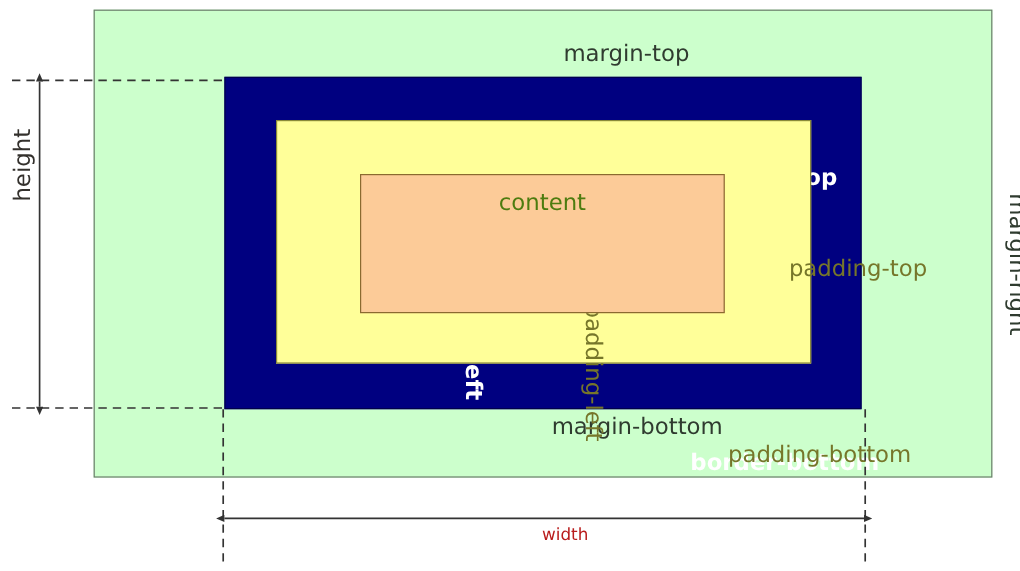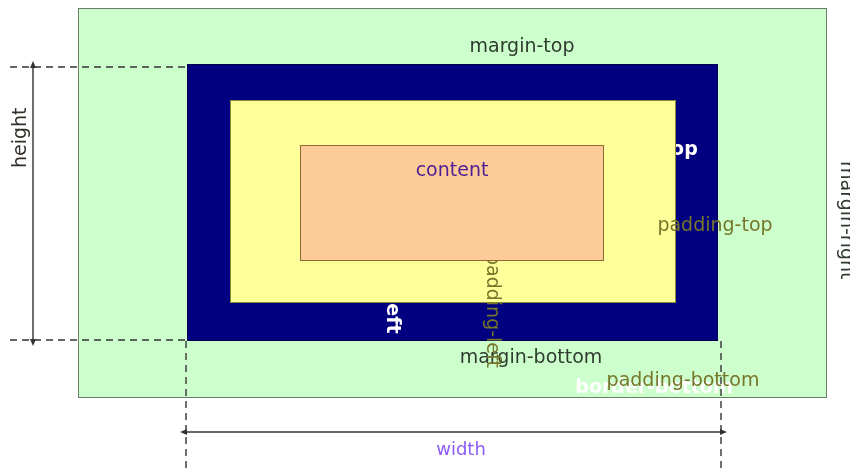--- a/index.html
+++ b/index.html
@@ -31,21 +31,21 @@
   }
 
   
   .lbl{
     position:absolute;white-space:nowrap;
     font-size:19px;line-height:1;
   }
   .lbl.green{color:#2f3b2f;}
   .lbl.navy{color:#ffffff;font-weight:bold;}
   .lbl.olive{color:#76762a;}
-  .lbl.dark{color:#4c1d95;}
+  .lbl.dark{color:#4d7c0f;}
   .vert{transform-origin:0 0;transform:rotate(90deg);}
 
   
   #label-margin-top{left:443px;top:27px;transform:translateX(-50%);}
   #label-border-top{left:452px;top:74px;transform:translateX(-50%);}
   #label-padding-top{left:452px;top:114px;transform:translateX(-50%);margin-left:32px;}
   #label-content{left:452px;top:160px;transform:translateX(-50%);}
   #label-padding-bottom{left:452px;top:269px;transform:translateX(-50%);}
   #label-border-bottom{left:452px;top:312px;transform:translateX(-50%);margin-left:14px;}
   #label-margin-bottom{left:452px;top:338px;transform:translateX(-50%);}
@@ -56,22 +56,22 @@
   #label-padding-left{left:272px;top:152px;}
   #label-margin-right{left:778px;top:152px;}
 
   
   #height-label{
     position:absolute;left:8px;top:168px;
     font-size:19px;color:#33302c;white-space:nowrap;
     transform-origin:0 0;transform:rotate(-90deg);
   }
   #width-label{
-    position:absolute;left:461px;top:438px;
-    font-size:18px;color:#8b5cf6;white-space:nowrap;
+    position:absolute;left:471px;top:438px;
+    font-size:14px;color:#b91c1c;white-space:nowrap;
     transform:translateX(-50%);
   }
   svg#annot{position:absolute;left:0;top:0;width:850px;height:476px;overflow:visible;}
 </style>
 </head>
 <body>
 
 <div id="diagram">
 
   <div class="box" id="margin-box">

